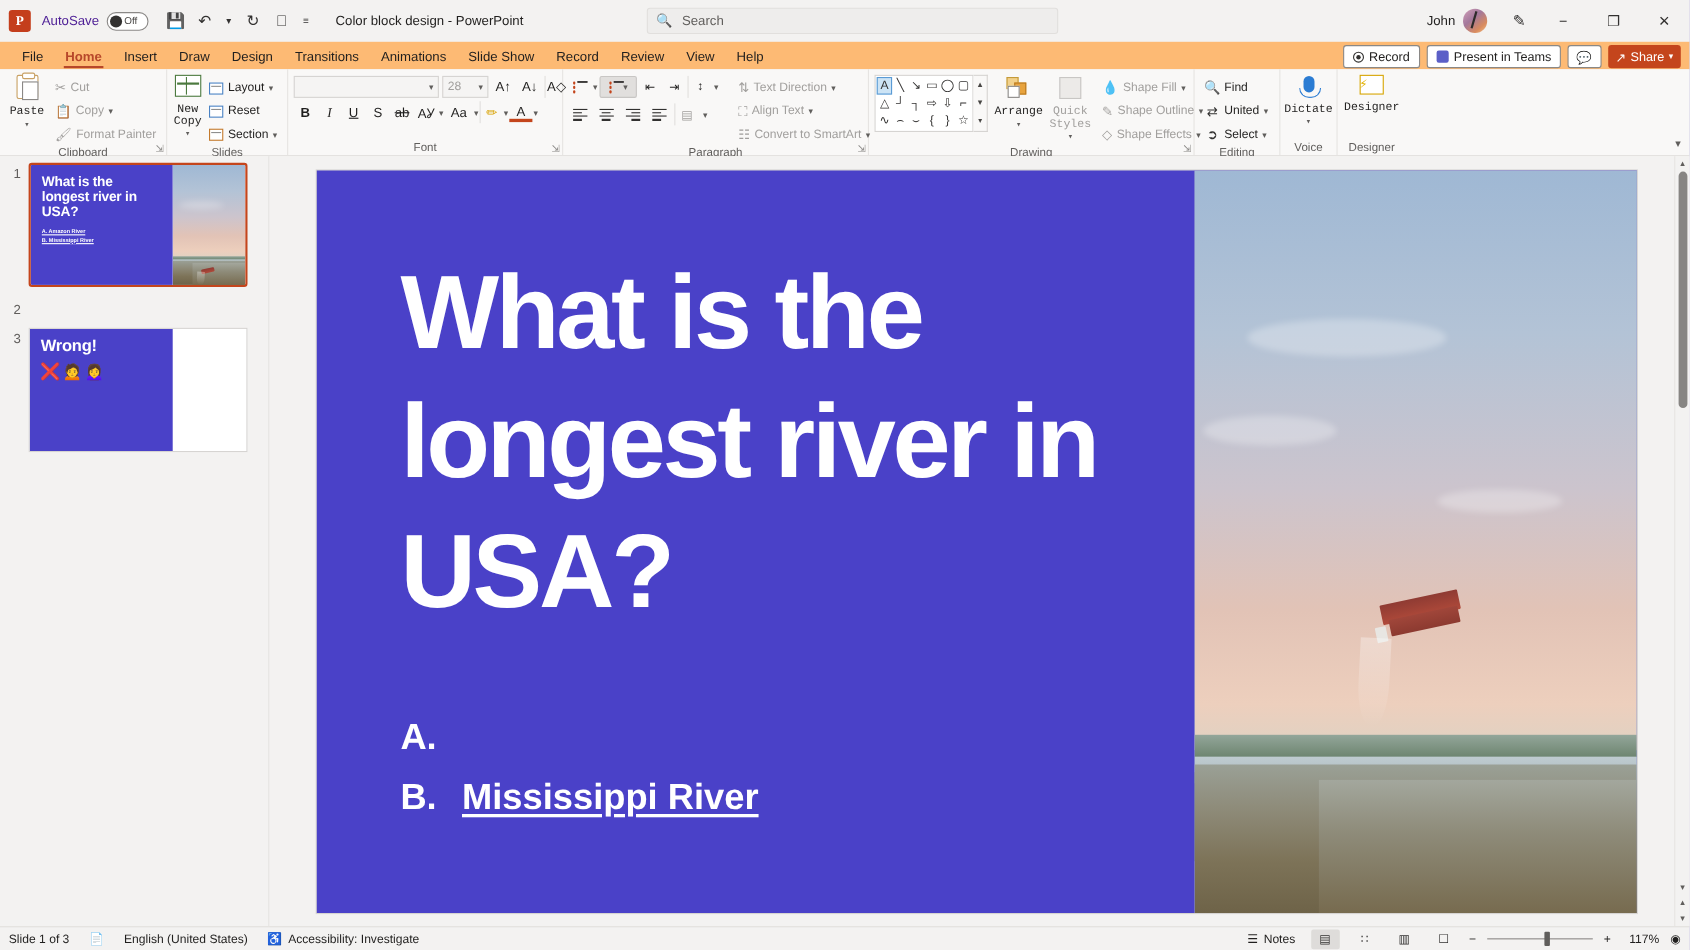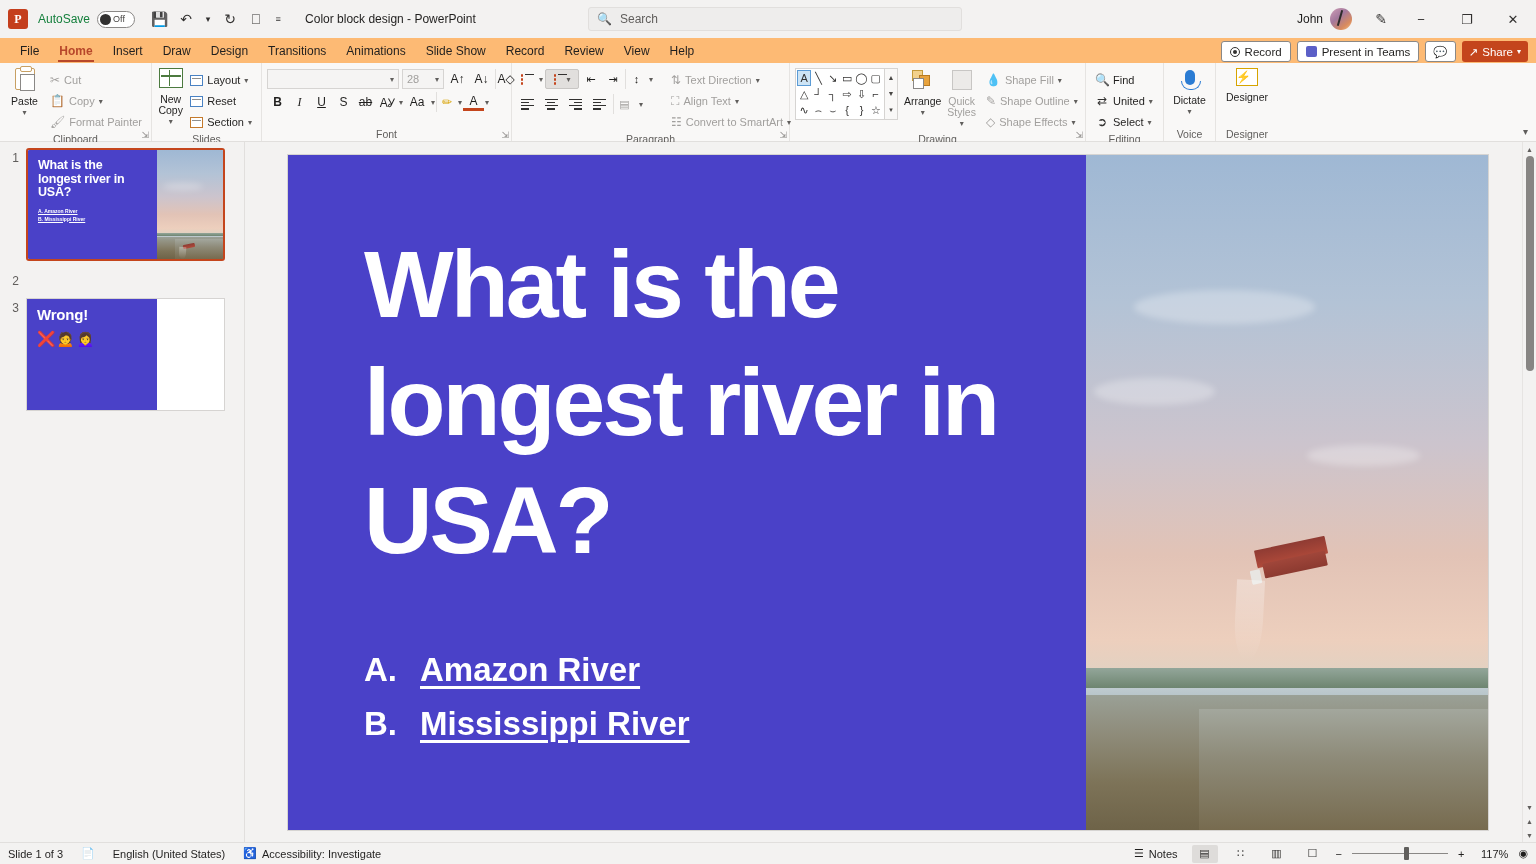--- a/index.html
+++ b/index.html
@@ -22,21 +22,21 @@
     padding-left: 8px;
   }
   .ppt-logo {
     width: 20px; height: 20px; border-radius: 3px;
     background: #c43e1c; color: #fff;
     font-size: 12px; font-weight: bold;
     display: flex; align-items: center; justify-content: center;
     margin-right: 10px; flex: none;
     font-family: "Liberation Serif", serif;
   }
-  .autosave-label { font-size: 12px; color: #15803d; margin-right: 7px; }
+  .autosave-label { font-size: 12px; color: #4c1d95; margin-right: 7px; }
   .autosave-toggle {
     width: 38px; height: 17px; border-radius: 9px;
     border: 1px solid #8a8886; background: #fff;
     display: flex; align-items: center; position: relative;
     margin-right: 12px; flex: none;
   }
   .autosave-knob {
     width: 11px; height: 11px; border-radius: 50%;
     background: #323130; margin-left: 2px;
   }
@@ -140,21 +140,21 @@
     position: relative;
   }
   .dlg-launch {
     position: absolute; right: 2px; bottom: 1px;
     font-size: 9px; color: #8a8886;
   }
   .big-btn {
     display: flex; flex-direction: column; align-items: center;
     justify-content: flex-start;
     width: 46px; padding-top: 2px;
-    font-size: 10.5px; color: #201f1e; text-align: center; line-height: 11px;
+    font-size: 10.5px; color: #201f1e; text-align: center; line-height: 11px; font-family: Liberation Mono, monospace;
   }
   .big-btn .gl { font-size: 19px; line-height: 22px; margin-bottom: 1px; }
   .small-btn {
     display: flex; align-items: center; gap: 4px;
     font-size: 11px; color: #201f1e;
     padding: 2px 4px; height: 20px; white-space: nowrap;
   }
   .small-btn.dim { color: #a19f9d; }
   .icn { font-size: 12px; line-height: 12px; display:inline-block; }
   .caret { font-size: 8px; color: #605e5c; }
@@ -825,21 +825,20 @@
     </div>
   </div>
 
   <div class="canvaspane">
     <div class="slide">
       <div class="slide-body">
         <div class="slide-title">What is the longest river in USA?</div>
         <div class="slide-opts">
           <div class="opt-row">
             <span class="opt-letter">A.</span>
-            <span class="opt-text">Amazon River</span>
           </div>
           <div class="opt-row">
             <span class="opt-letter">B.</span>
             <span class="opt-text">Mississippi River</span>
           </div>
         </div>
       </div>
       <div class="slide-photo">
         <div class="riverphoto">
           <div class="rp-sky"></div>

